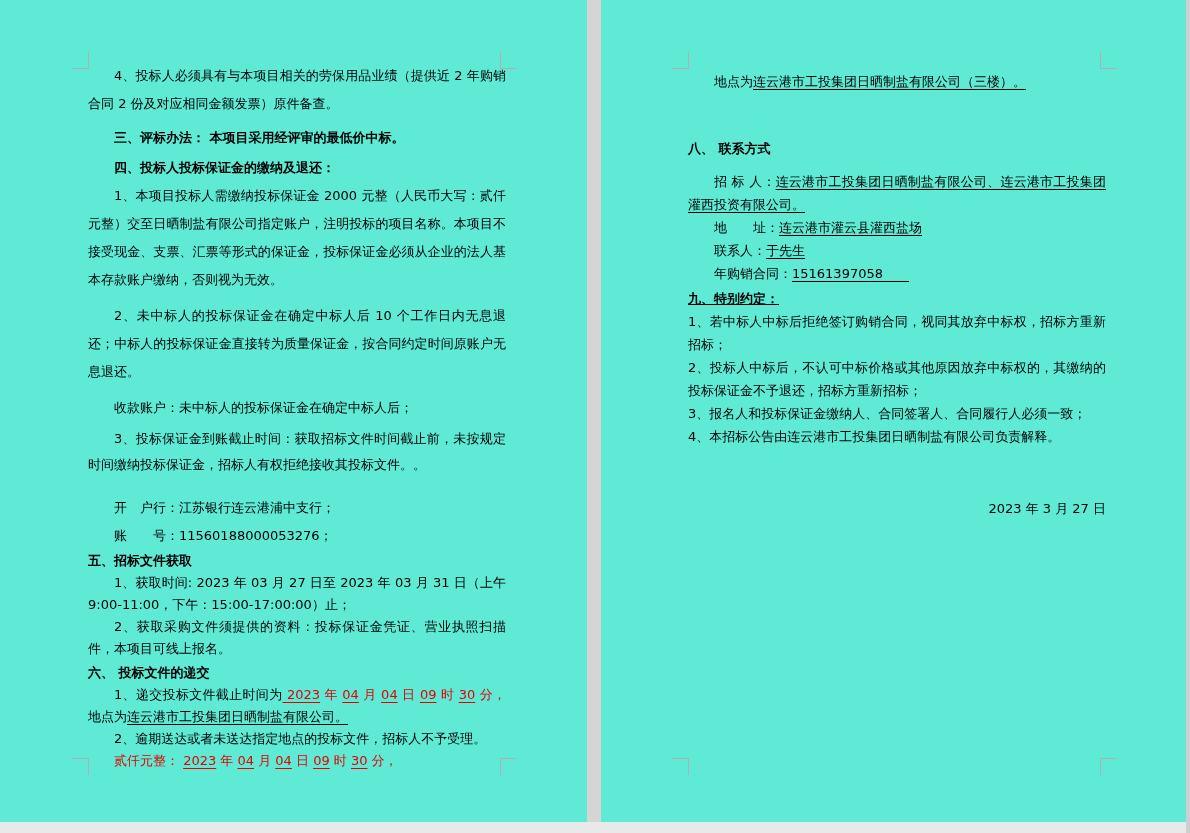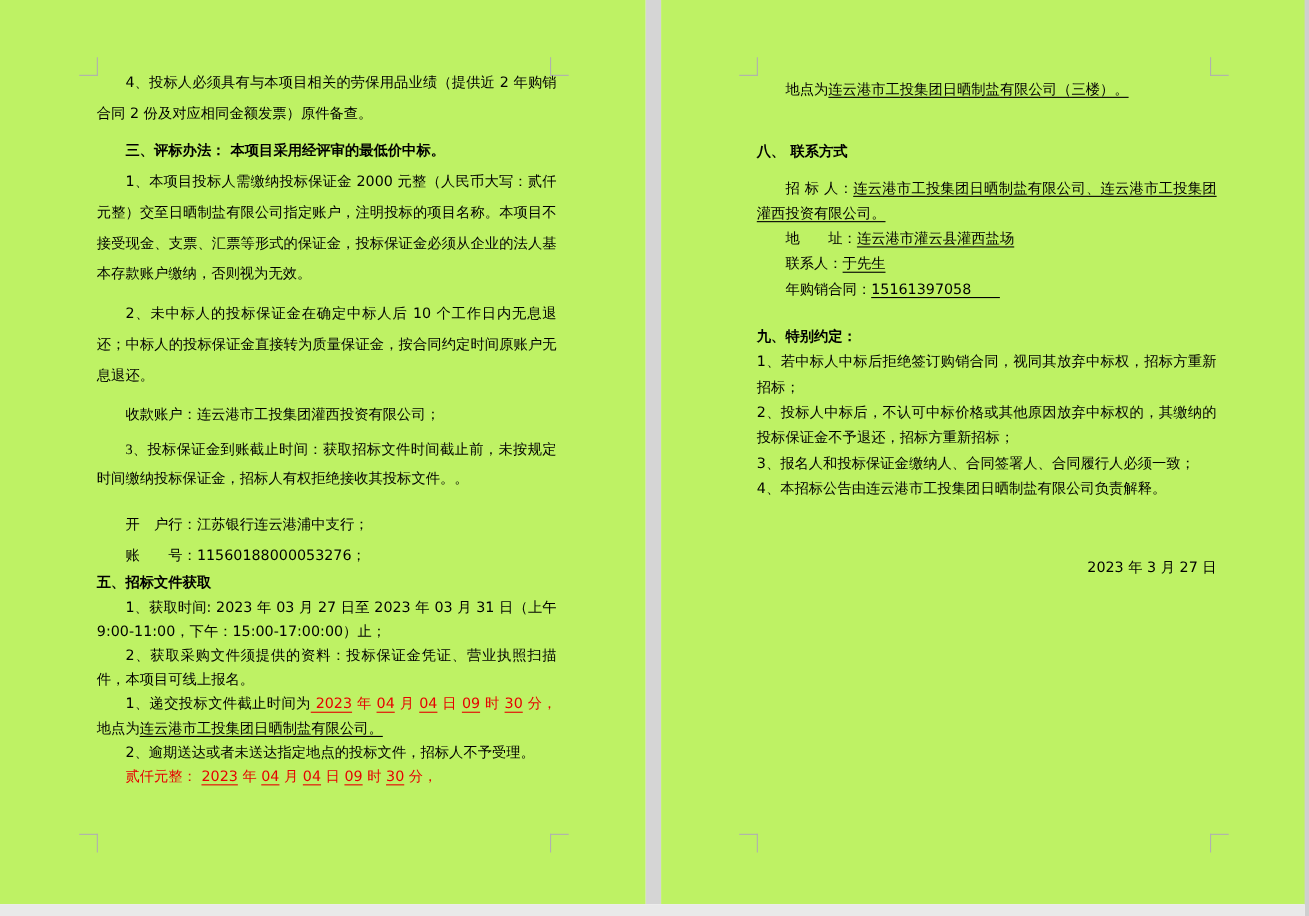--- a/index.html
+++ b/index.html
@@ -6,21 +6,21 @@
   #screen{
     position:relative;
     width:1190px;height:833px;
     background:#ffffff;
     overflow:hidden;
     font-family:"DejaVu Sans","Liberation Sans",sans-serif;
     font-size:13px;
     color:#000;
   }
   .page{
-    position:absolute;top:0;height:822px;background:#bef264;
+    position:absolute;top:0;height:822px;background:#5eead4;
   }
   #page1{left:0;width:587px;}
   #page2{left:601px;width:585px;padding-left:16px;}
   .page-gap{
     position:absolute;left:587px;top:0;width:14px;height:822px;background:#d5d5d5;
   }
   .vscroll{
     position:absolute;left:1186px;top:0;width:4px;height:833px;background:#cfcfcf;
   }
   .hscroll{
@@ -56,50 +56,52 @@
 <div id="screen">
 
   <div class="page" id="page1">
     <div class="mark tl" style="left:72px;top:52px;"></div>
     <div class="mark tr" style="left:500px;top:52px;"></div>
     <div class="mark bl" style="left:72px;top:758px;"></div>
     <div class="mark br" style="left:500px;top:758px;"></div>
     <div class="content">
         <div class="para lh28 ind"><span>4、投标人必须具有与本项目相关的劳保用品业绩（提供近 2 年购销合同 2 份及对应相同金额发票）原件备查。</span></div>
         <div class="para lh28 ind bold" style="margin-top: 6px;"><span>三、评标办法： 本项目采用经评审的最低价中标。</span></div>
+        <div class="para lh28 ind bold" style="margin-top: 2px;"><span>四、投标人投标保证金的缴纳及退还：</span></div>
         <div class="para lh28 ind"><span>1、本项目投标人需缴纳投标保证金 2000 元整（人民币大写：贰仟元整）交至日晒制盐有限公司指定账户，注明投标的项目名称。本项目不接受现金、支票、汇票等形式的保证金，投标保证金必须从企业的法人基本存款账户缴纳，否则视为无效。</span></div>
         <div class="para lh28 ind" style="margin-top: 8px;"><span>2、未中标人的投标保证金在确定中标人后 10 个工作日内无息退还；中标人的投标保证金直接转为质量保证金，按合同约定时间原账户无息退还。</span></div>
-        <div class="para lh28 ind" style="margin-top: 8px;"><span>收款账户：连云港市工投集团灌西投资有限公司；</span></div>
-        <div class="para lh26 ind" style="margin-top: 4px; font-family: Liberation Serif, serif;"><span>3、投标保证金到账截止时间：获取招标文件时间截止前，未按规定时间缴纳投标保证金，招标人有权拒绝接收其投标文件。。</span></div>
+        <div class="para lh28 ind" style="margin-top: 8px;"><span>收款账户：未中标人的投标保证金在确定中标人后；</span></div>
+        <div class="para lh26 ind" style="margin-top: 4px;"><span>3、投标保证金到账截止时间：获取招标文件时间截止前，未按规定时间缴纳投标保证金，招标人有权拒绝接收其投标文件。。</span></div>
         <div class="para lh28 ind" style="margin-top: 16px;"><span>开　户行：江苏银行连云港浦中支行；</span></div>
         <div class="para lh28 ind"><span>账　　号：11560188000053276；</span></div>
         <div class="para lh22 bold"><span>五、招标文件获取</span></div>
         <div class="para lh22 ind"><span>1、获取时间: 2023 年 03 月 27 日至 2023 年 03 月 31 日（上午 9:00-11:00，下午：15:00-17:00:00）止；</span></div>
         <div class="para lh22 ind"><span>2、获取采购文件须提供的资料：投标保证金凭证、营业执照扫描件，本项目可线上报名。</span></div>
+        <div class="para lh22 bold" style="margin-top: 2px;"><span>六、 投标文件的递交</span></div>
         <div class="para lh22 ind"><span>1、递交投标文件截止时间为</span><span class="red u"> 2023</span><span class="red"> 年 </span><span class="red u">04</span><span class="red"> 月 </span><span class="red u">04</span><span class="red"> 日 </span><span class="red u">09</span><span class="red"> 时 </span><span class="red u">30</span><span class="red"> 分，</span><span>地点为</span><span class="u">连云港市工投集团日晒制盐有限公司。 </span></div>
         <div class="para lh22 ind"><span>2、逾期送达或者未送达指定地点的投标文件，招标人不予受理。</span></div>
         <div class="para lh22 ind"><span class="red">贰仟元整：  </span><span class="red u">2023</span><span class="red"> 年 </span><span class="red u">04</span><span class="red"> 月 </span><span class="red u">04</span><span class="red"> 日 </span><span class="red u">09</span><span class="red"> 时 </span><span class="red u">30</span><span class="red"> 分，</span></div>
       </div>
   </div>
 
   <div class="page-gap"></div>
 
   <div class="page" id="page2">
     <div class="mark tl" style="left:71px;top:52px;"></div>
     <div class="mark tr" style="left:499px;top:52px;"></div>
     <div class="mark bl" style="left:71px;top:758px;"></div>
     <div class="mark br" style="left:499px;top:758px;"></div>
     <div class="content">
         <div class="para lh23 ind" style="margin-top: 8px;"><span>地点为</span><span class="u">连云港市工投集团日晒制盐有限公司（三楼）。 </span></div>
-        <div class="para lh23 bold" style="margin-top: 34px;"><span>八、 联系方式</span></div>
+        <div class="para lh23 bold" style="margin-top: 44px;"><span>八、 联系方式</span></div>
         <div class="para lh23 ind" style="margin-top: 10px;"><span>招 标 人：</span><span class="u">连云港市工投集团日晒制盐有限公司、连云港市工投集团灌西投资有限公司。 </span></div>
         <div class="para lh23 ind"><span>地　　址：</span><span class="u">连云港市灌云县灌西盐场</span></div>
         <div class="para lh23 ind"><span>联系人：</span><span class="u">于先生</span></div>
         <div class="para lh23 ind"><span>年购销合同：</span><span class="u">15161397058　　</span></div>
-        <div class="para lh23 bold" style="margin-top: 20px;"><span>九、特别约定：</span></div>
+        <div class="para lh23 bold" style="margin-top: 2px; text-decoration: underline;"><span>九、特别约定：</span></div>
         <div class="para lh23"><span>1、若中标人中标后拒绝签订购销合同，视同其放弃中标权，招标方重新招标；</span></div>
         <div class="para lh23"><span>2、投标人中标后，不认可中标价格或其他原因放弃中标权的，其缴纳的投标保证金不予退还，招标方重新招标；</span></div>
         <div class="para lh23"><span>3、报名人和投标保证金缴纳人、合同签署人、合同履行人必须一致；</span></div>
         <div class="para lh23"><span>4、本招标公告由连云港市工投集团日晒制盐有限公司负责解释。</span></div>
         <div class="para lh23 center" style="margin-top: 49px;"><span>2023 年 3 月 27 日</span></div>
       </div>
   </div>
 
   <div class="vscroll"></div>
   <div class="hscroll"></div>

